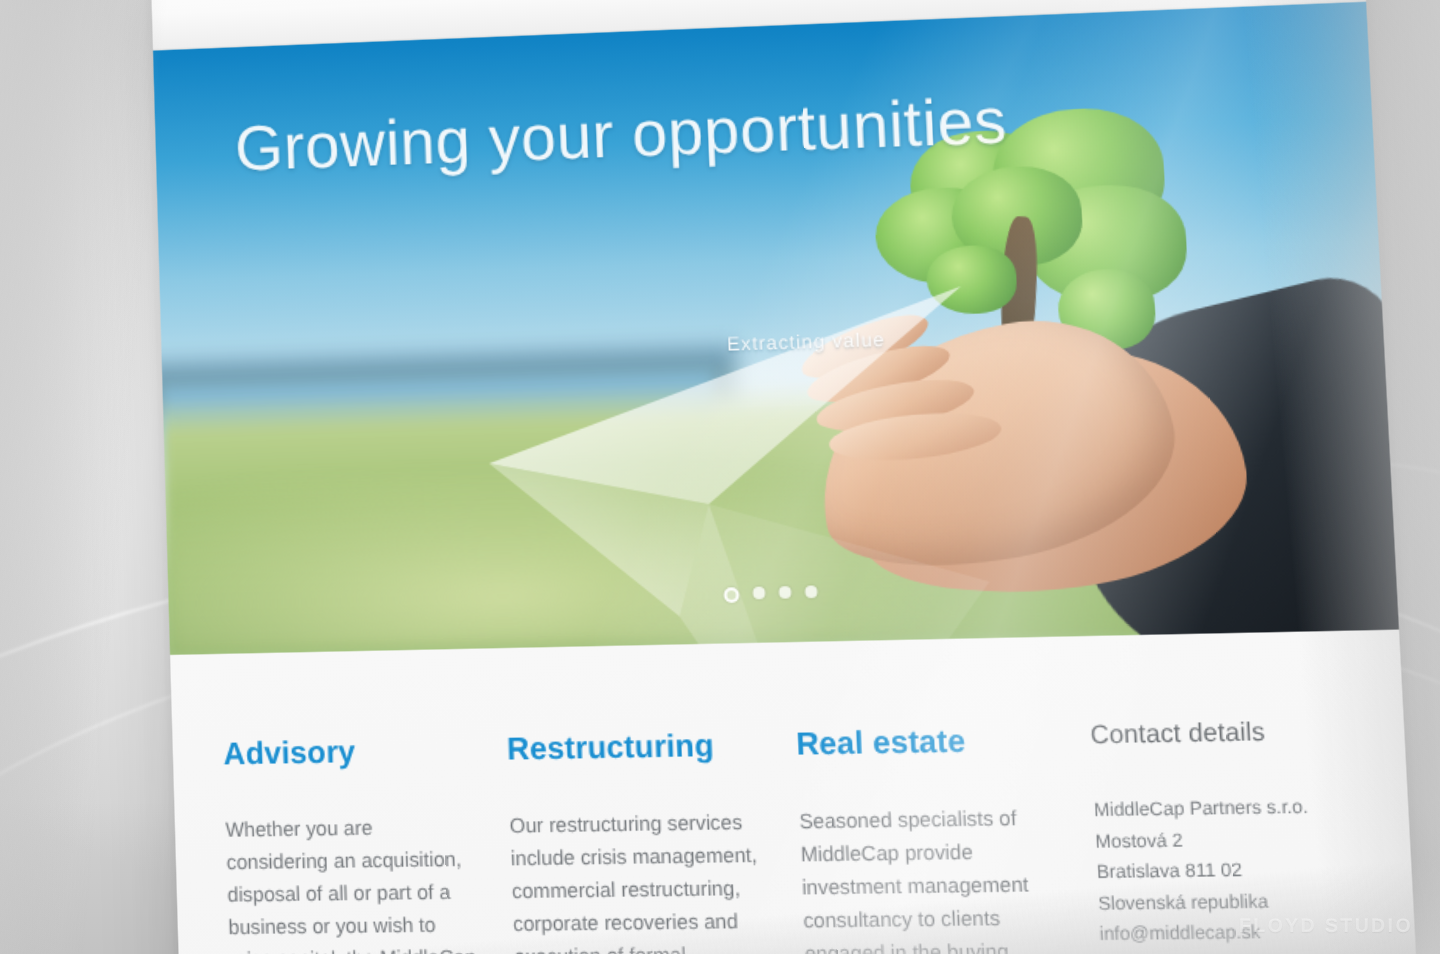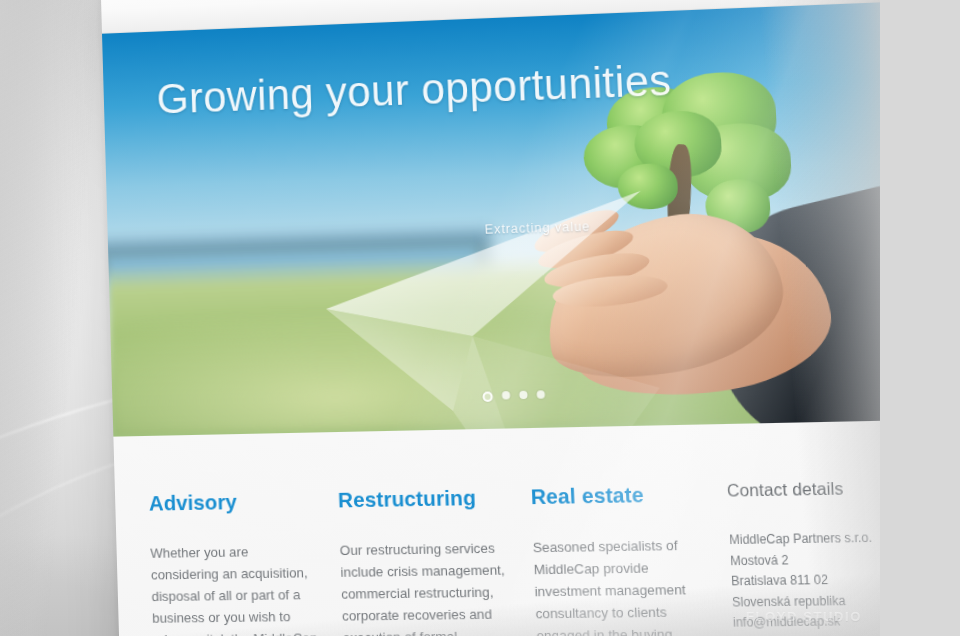--- a/index.html
+++ b/index.html
@@ -9,21 +9,21 @@
   }
   body {
     width: 960px;
     height: 636px;
     overflow: hidden;
     font-family: "Liberation Sans", sans-serif;
   }
 
   #stage {
     position: relative;
-    width: 880px;
+    width: 960px;
     height: 636px;
     overflow: hidden;
     background: #000000;
   }
 
   
   .backdrop {
     position: absolute;
     inset: 0;
     background:

